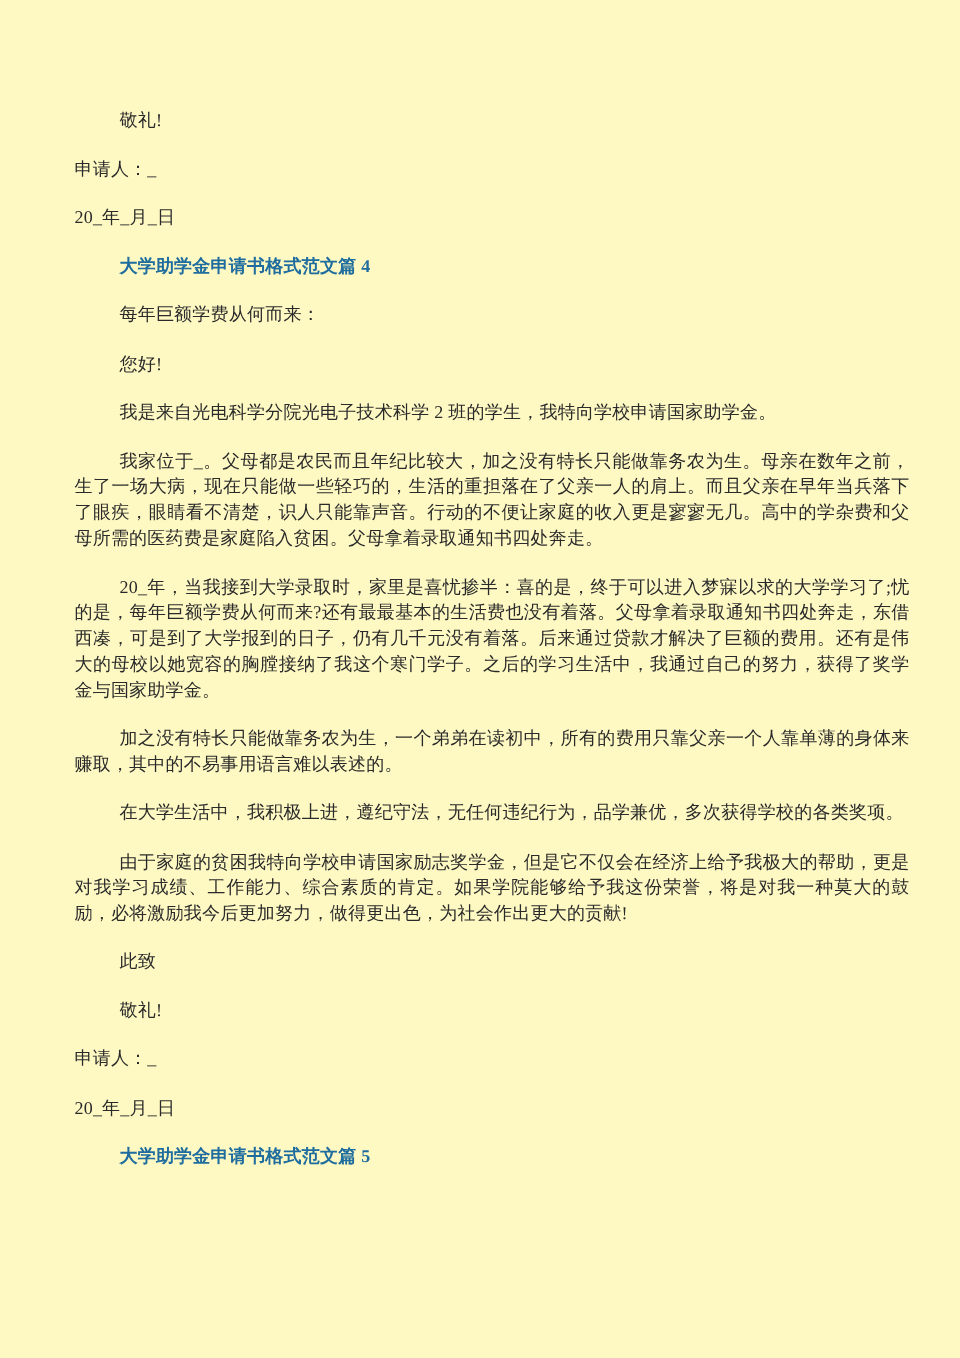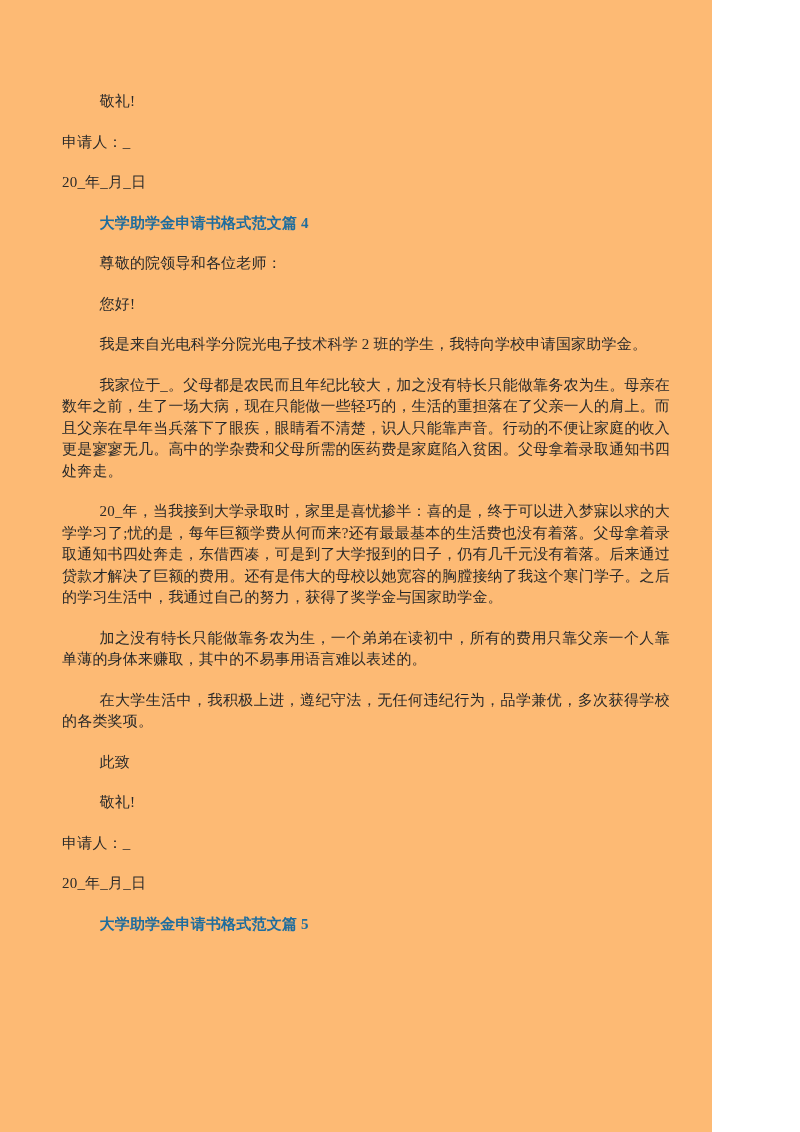--- a/index.html
+++ b/index.html
@@ -8,24 +8,24 @@
     background: #ffffff;
   }
   body {
     width: 800px;
     height: 1132px;
     overflow: hidden;
     font-family: "Liberation Serif", "DejaVu Serif", serif;
   }
   .page {
     box-sizing: border-box;
-    width: 712px;
+    width: 800px;
     height: 1132px;
     padding: 91px 42px 0 62px;
-    background: #fdba74;
+    background: #fef9c3;
   }
   .doc p {
     margin: 0 0 19px 0;
     font-size: 15px;
     line-height: 21.5px;
     color: #2a2a2a;
     text-align: justify;
     letter-spacing: 0.2px;
     word-break: break-all;
   }
@@ -38,25 +38,26 @@
   }
 </style>
 </head>
 <body>
 
 <div class="page doc">
   <p class="indent">敬礼!</p>
   <p class="right">申请人：_</p>
   <p class="right">20_年_月_日</p>
   <p class="heading" style="color: rgb(31, 109, 158);">大学助学金申请书格式范文篇 4</p>
-  <p class="indent">尊敬的院领导和各位老师：</p>
+  <p class="indent">每年巨额学费从何而来：</p>
   <p class="indent">您好!</p>
   <p class="indent">我是来自光电科学分院光电子技术科学 2 班的学生，我特向学校申请国家助学金。</p>
   <p class="indent">我家位于_。父母都是农民而且年纪比较大，加之没有特长只能做靠务农为生。母亲在数年之前，生了一场大病，现在只能做一些轻巧的，生活的重担落在了父亲一人的肩上。而且父亲在早年当兵落下了眼疾，眼睛看不清楚，识人只能靠声音。行动的不便让家庭的收入更是寥寥无几。高中的学杂费和父母所需的医药费是家庭陷入贫困。父母拿着录取通知书四处奔走。</p>
   <p class="indent">20_年，当我接到大学录取时，家里是喜忧掺半：喜的是，终于可以进入梦寐以求的大学学习了;忧的是，每年巨额学费从何而来?还有最最基本的生活费也没有着落。父母拿着录取通知书四处奔走，东借西凑，可是到了大学报到的日子，仍有几千元没有着落。后来通过贷款才解决了巨额的费用。还有是伟大的母校以她宽容的胸膛接纳了我这个寒门学子。之后的学习生活中，我通过自己的努力，获得了奖学金与国家助学金。</p>
   <p class="indent">加之没有特长只能做靠务农为生，一个弟弟在读初中，所有的费用只靠父亲一个人靠单薄的身体来赚取，其中的不易事用语言难以表述的。</p>
   <p class="indent">在大学生活中，我积极上进，遵纪守法，无任何违纪行为，品学兼优，多次获得学校的各类奖项。</p>
+  <p class="indent">由于家庭的贫困我特向学校申请国家励志奖学金，但是它不仅会在经济上给予我极大的帮助，更是对我学习成绩、工作能力、综合素质的肯定。如果学院能够给予我这份荣誉，将是对我一种莫大的鼓励，必将激励我今后更加努力，做得更出色，为社会作出更大的贡献!</p>
   <p class="indent">此致</p>
   <p class="indent">敬礼!</p>
   <p class="right">申请人：_</p>
   <p class="right">20_年_月_日</p>
   <p class="heading" style="color: rgb(31, 109, 158);">大学助学金申请书格式范文篇 5</p>
 </div>
 
 </body></html>

